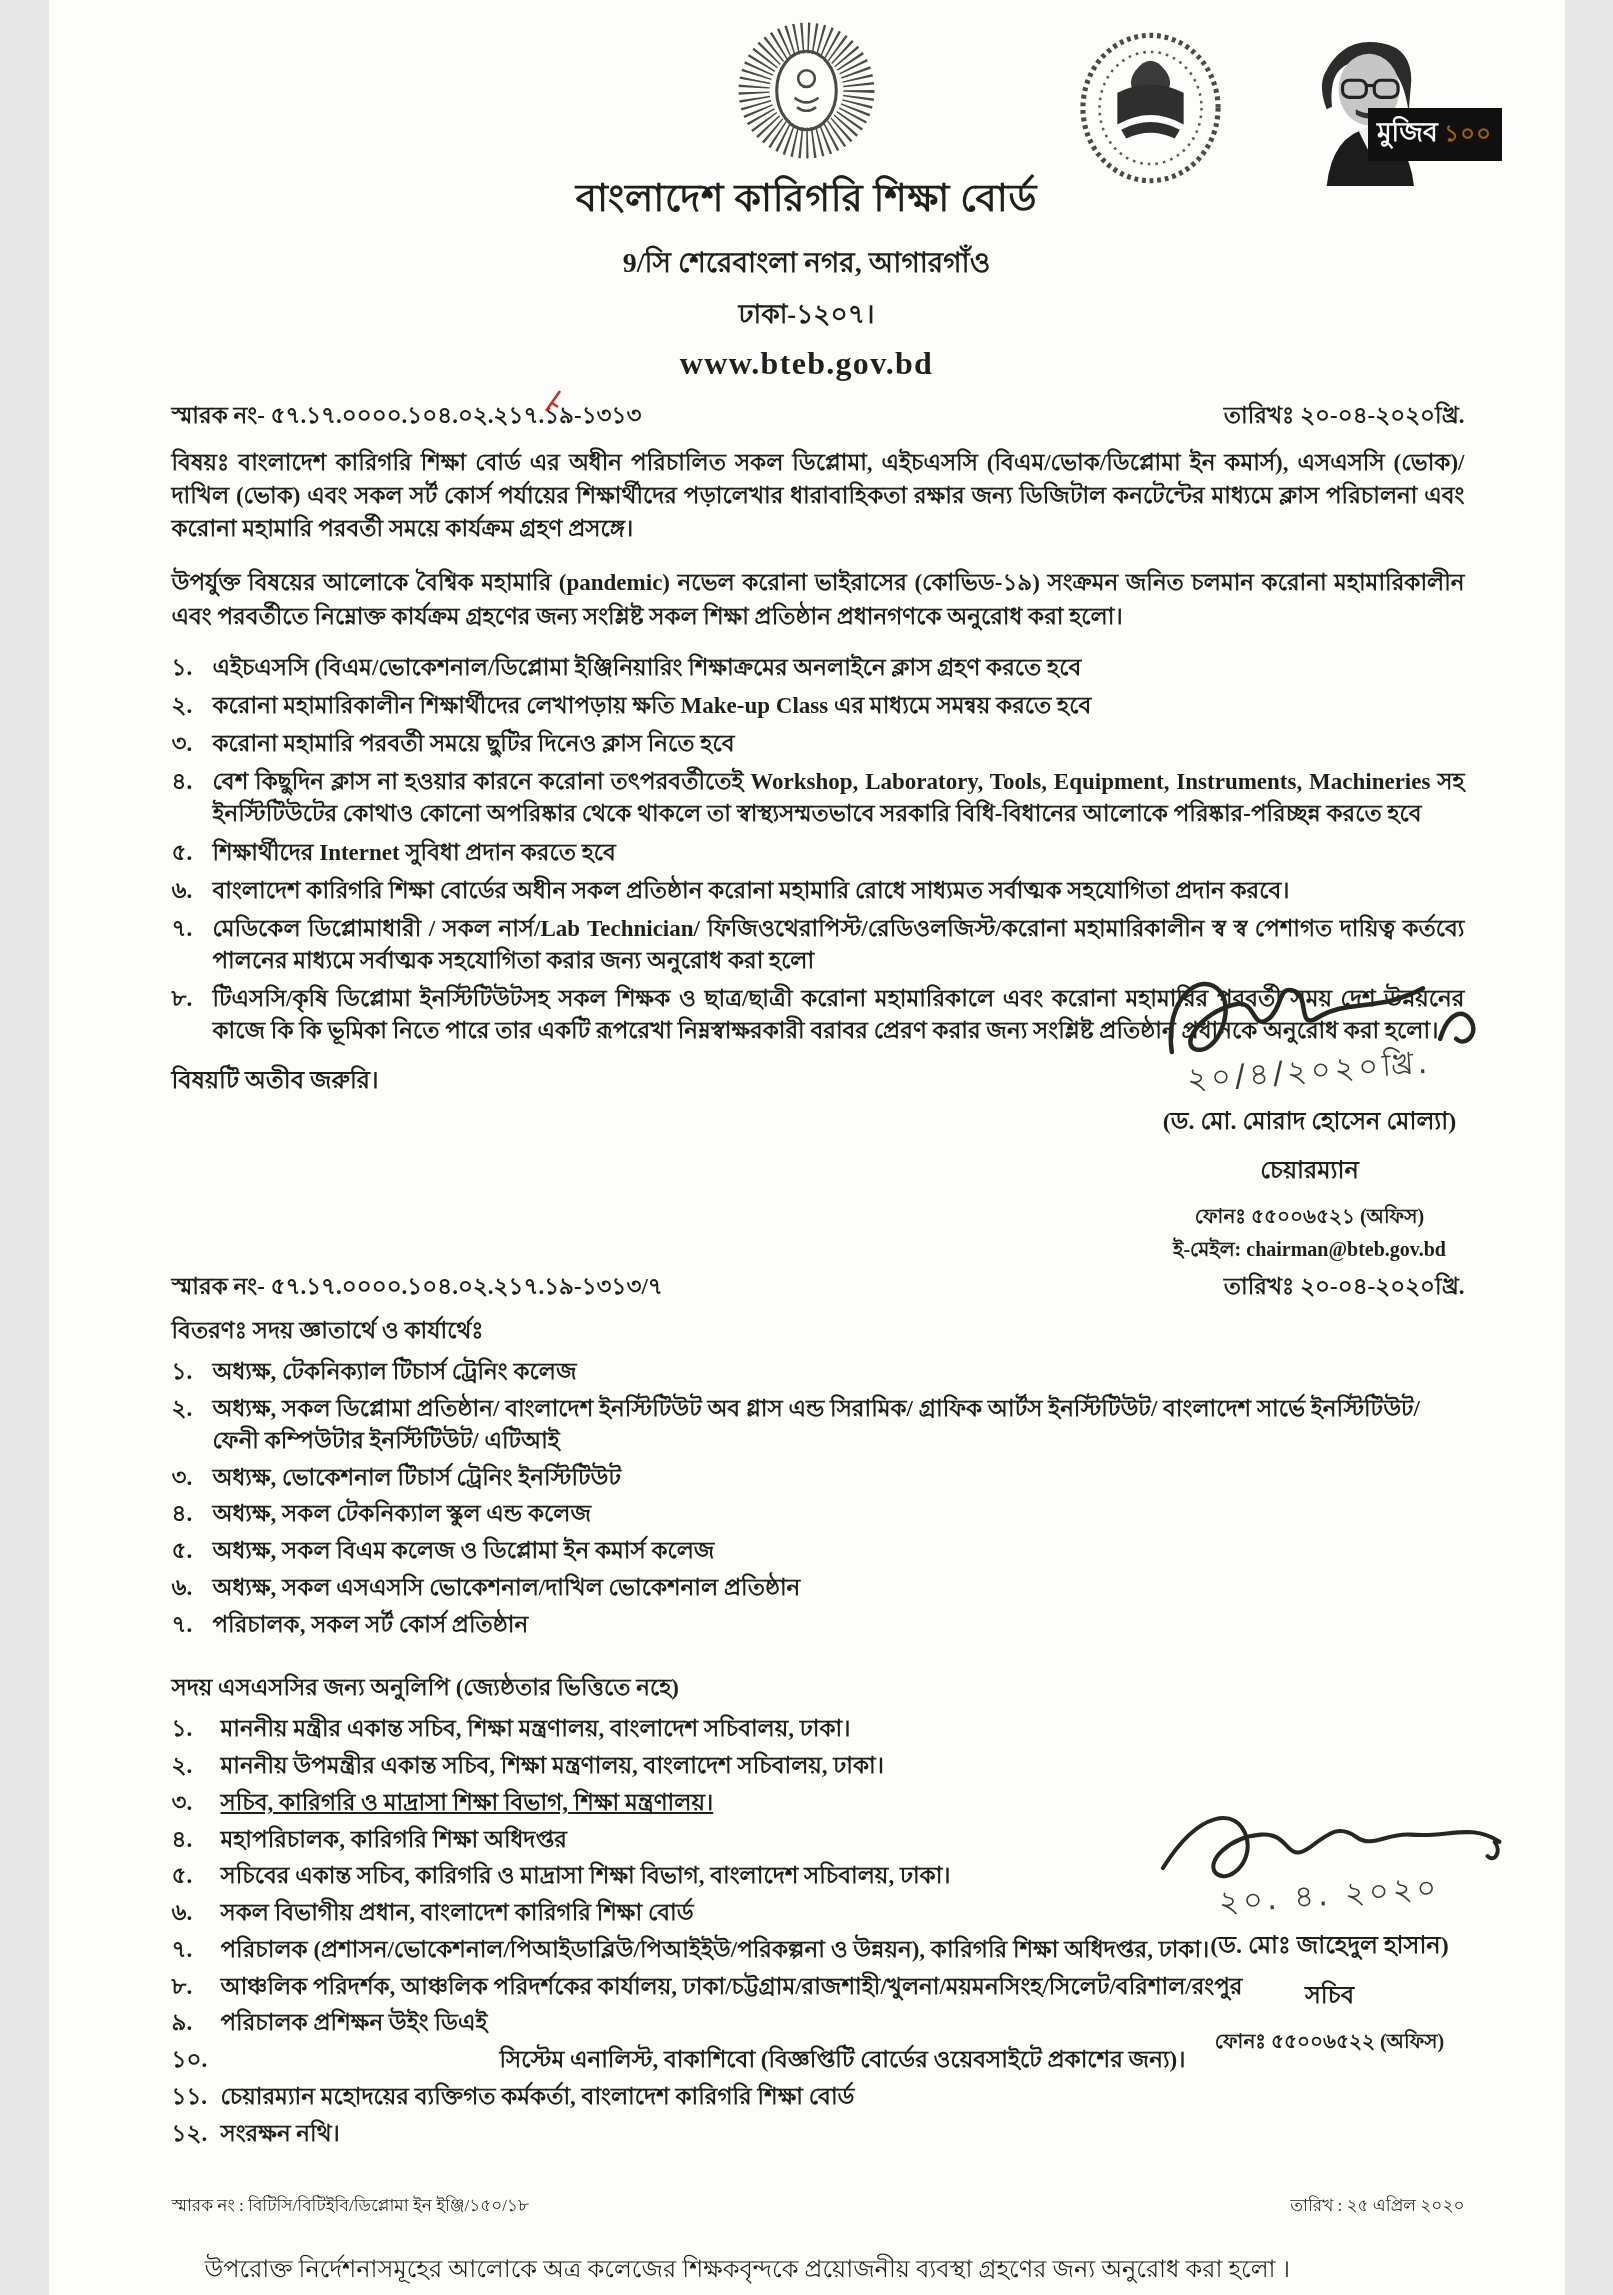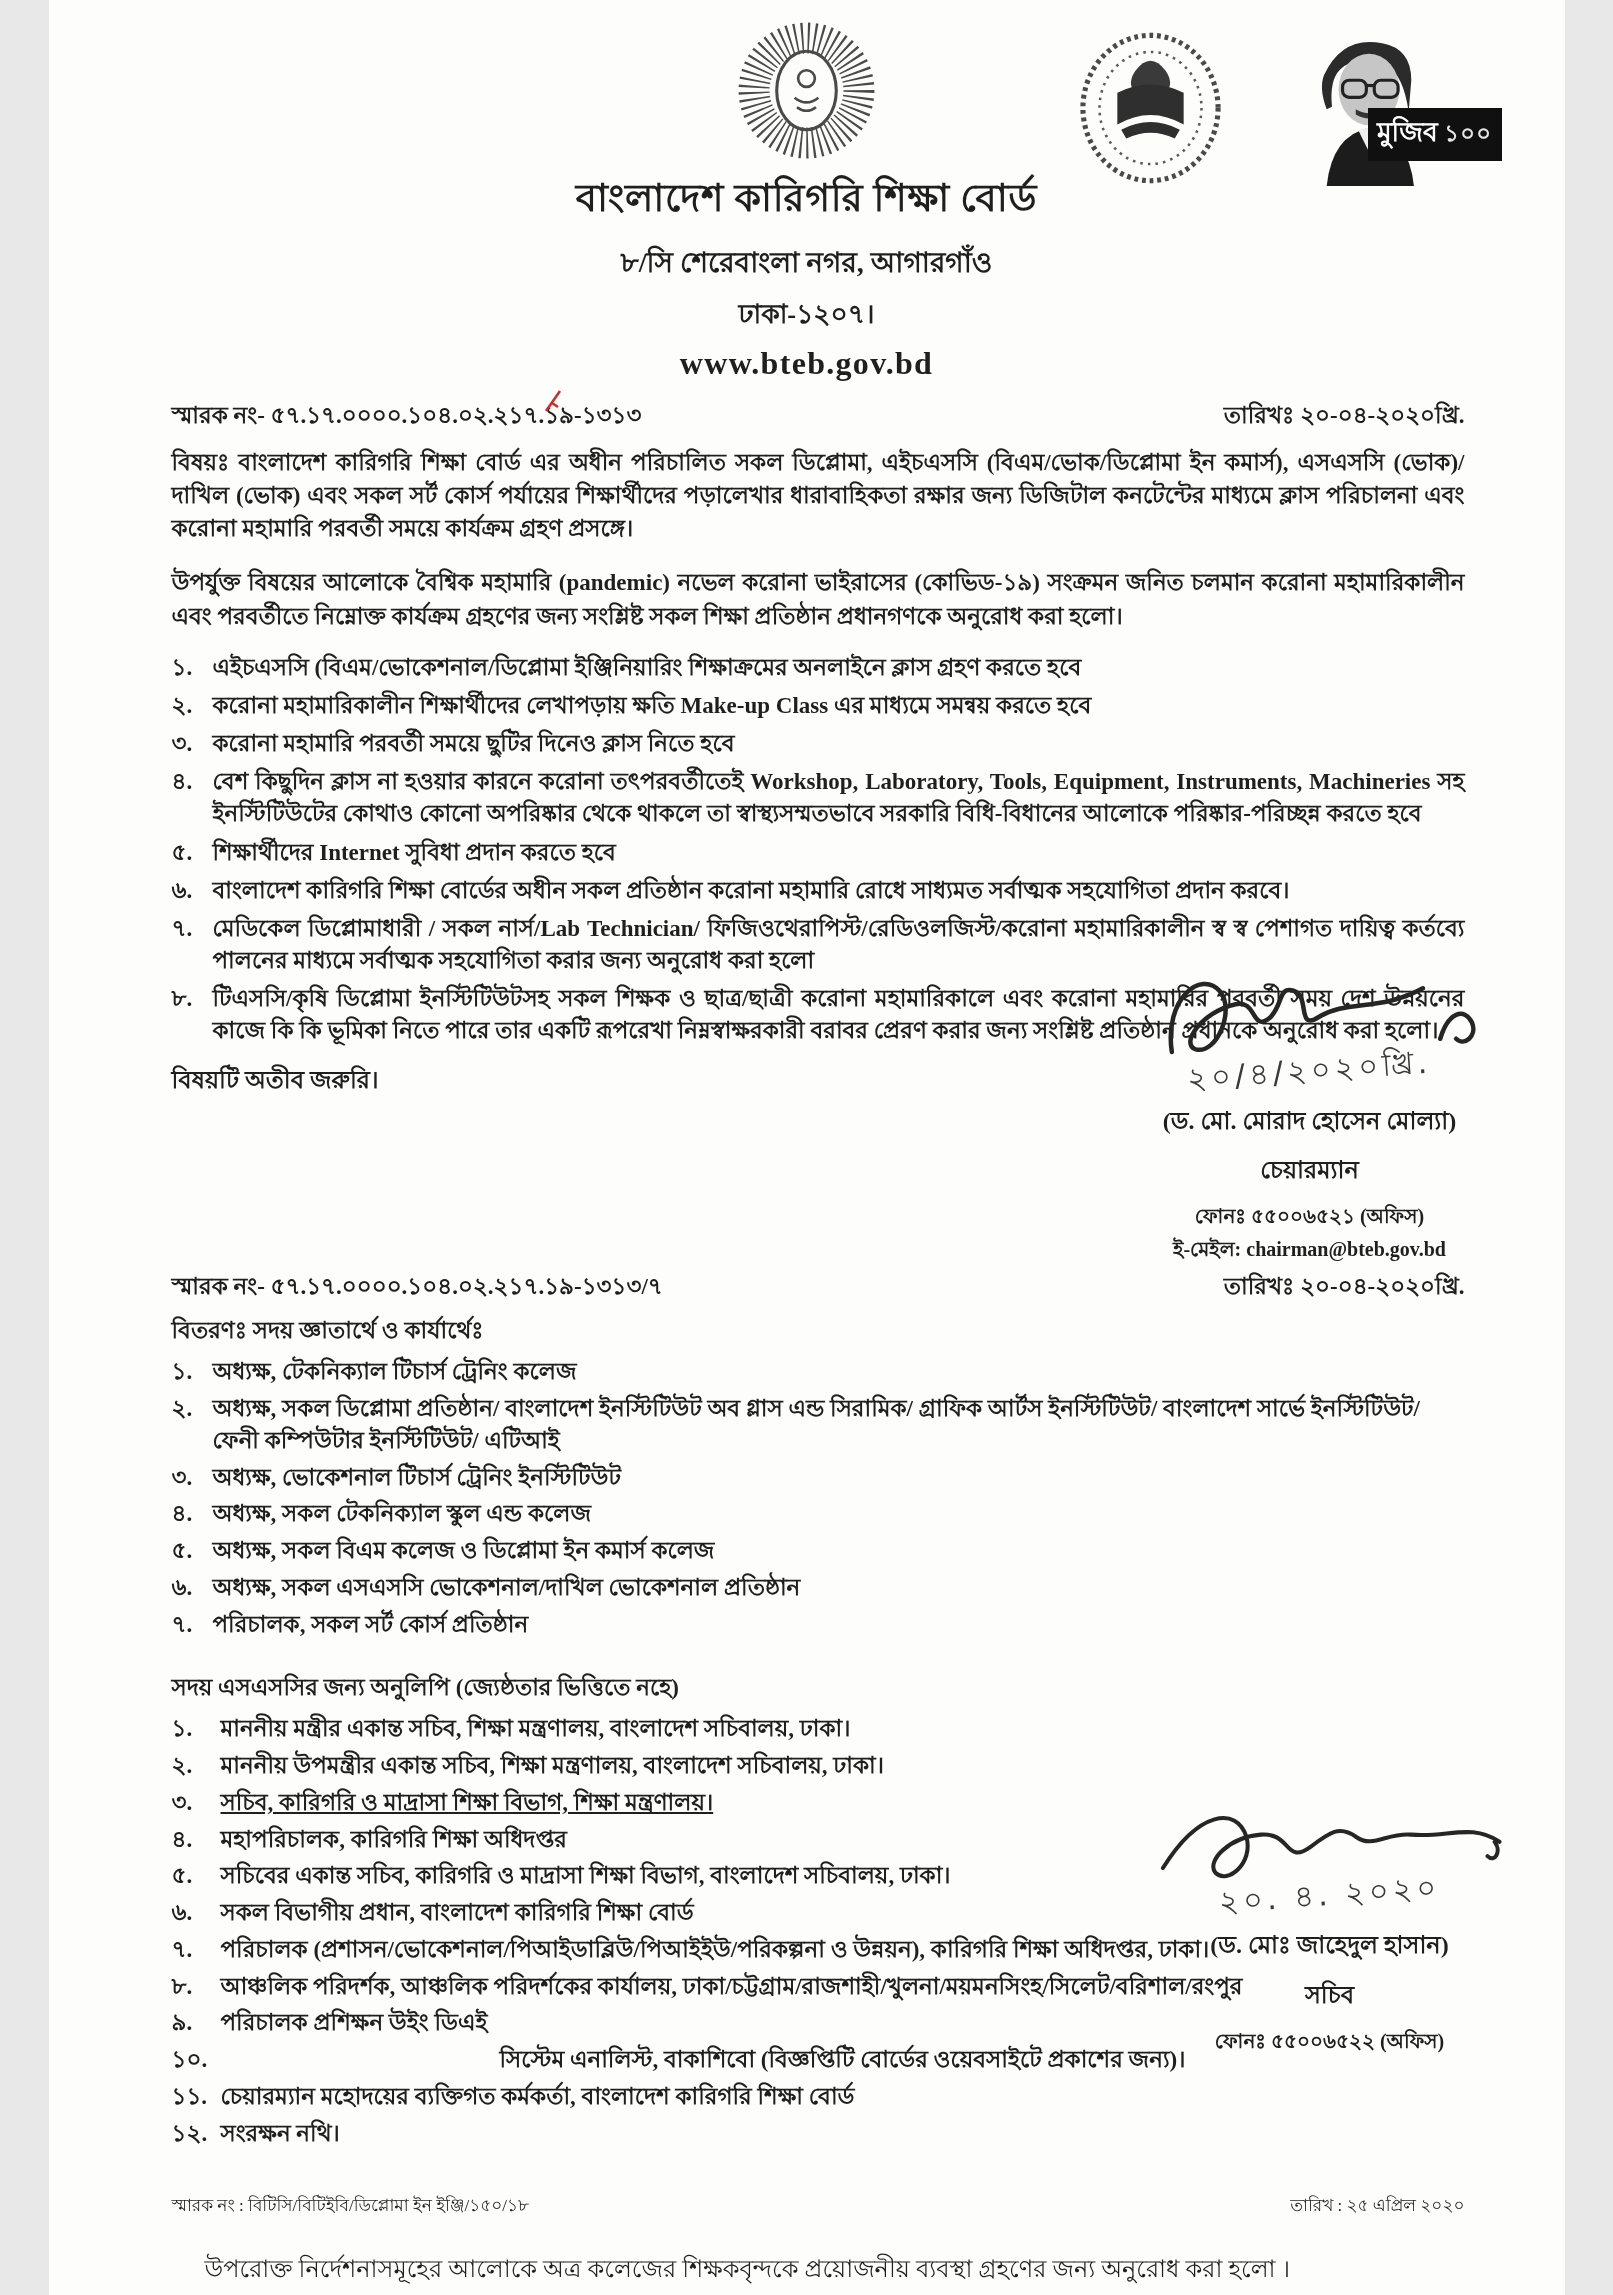--- a/index.html
+++ b/index.html
@@ -19,21 +19,21 @@
   .org-name{ font-size:38px; font-weight:700; margin-top:4px; letter-spacing:0.7px;}
   .addr{ font-size:28px; font-weight:700; margin-top:9.3px;}
   .addr2{ font-size:26.5px; font-weight:700; margin-top:6.6px;}
   .site{ font-size:32px; font-weight:700; margin-top:6.6px; letter-spacing:1.3px;}
   .logo-strip{ position:absolute; top:30px; right:63px; display:flex; gap:46px; align-items:flex-start;}
   .emblem{ width:153px; height:156px;}
   .mujib{ position:relative; width:229px; height:156px;}
   .mujib-label{ position:absolute; right:0; bottom:25px; background:#101010; color:#fff;
       padding:4px 9.3px 5.3px 9.3px; display:flex; align-items:baseline; gap:6.6px;}
   .mujib-word{ font-size:26.5px; font-weight:700; }
-  .mujib-num{ font-size:22.6px; font-weight:700; color:#e5e5e5; letter-spacing:1.3px;}
+  .mujib-num{ font-size:22.6px; font-weight:700; color:#a16207; letter-spacing:1.3px;}
   
   .memo-row{ display:flex; justify-content:space-between; align-items:baseline;
       font-size:23px; font-weight:700; margin-top:14.6px; position:relative;}
   .memo-row .date{ font-weight:700; }
   .memo-row.light, .memo-row.light .date{ font-weight:400; font-size:17px;}
   .red-mark{ position:absolute; left:370px; top:-9.3px; width:24px; height:28px; }
   
   .subject{ font-size:23px; font-weight:700; line-height:1.44; text-align:justify; margin-top:10.6px;}
   .intro{ font-size:23px; font-weight:700; line-height:1.5; text-align:justify; margin-top:20px;}
   
@@ -92,21 +92,21 @@
   </div>
 
   <div class="header">
     <svg class="seal" viewBox="0 0 120 120">
       <circle cx="60" cy="60" r="44" fill="none" stroke="#4a4a4a" stroke-width="26" stroke-dasharray="1.6 3.6"></circle>
       <ellipse cx="60" cy="60" rx="25" ry="33" fill="none" stroke="#4a4a4a" stroke-width="2.6"></ellipse>
       <circle cx="60" cy="50" r="7" fill="none" stroke="#4a4a4a" stroke-width="2.2"></circle>
       <path d="M50 66 q10 8 20 0 M52 74 q8 6 16 0" fill="none" stroke="#4a4a4a" stroke-width="2.2"></path>
     </svg>
     <div class="org-name">বাংলাদেশ কারিগরি শিক্ষা বোর্ড</div>
-    <div class="addr">৮/সি শেরেবাংলা নগর, আগারগাঁও</div>
+    <div class="addr">9/সি শেরেবাংলা নগর, আগারগাঁও</div>
     <div class="addr2">ঢাকা-১২০৭।</div>
     <div class="site">www.bteb.gov.bd</div>
   </div>
 
   <div class="main">
 
     <div class="memo-row">
       <span>স্মারক নং- ৫৭.১৭.০০০০.১০৪.০২.২১৭.১৯-১৩১৩</span>
       <span class="date">তারিখঃ ২০-০৪-২০২০খ্রি.</span>
       <svg class="red-mark" viewBox="0 0 24 28">

